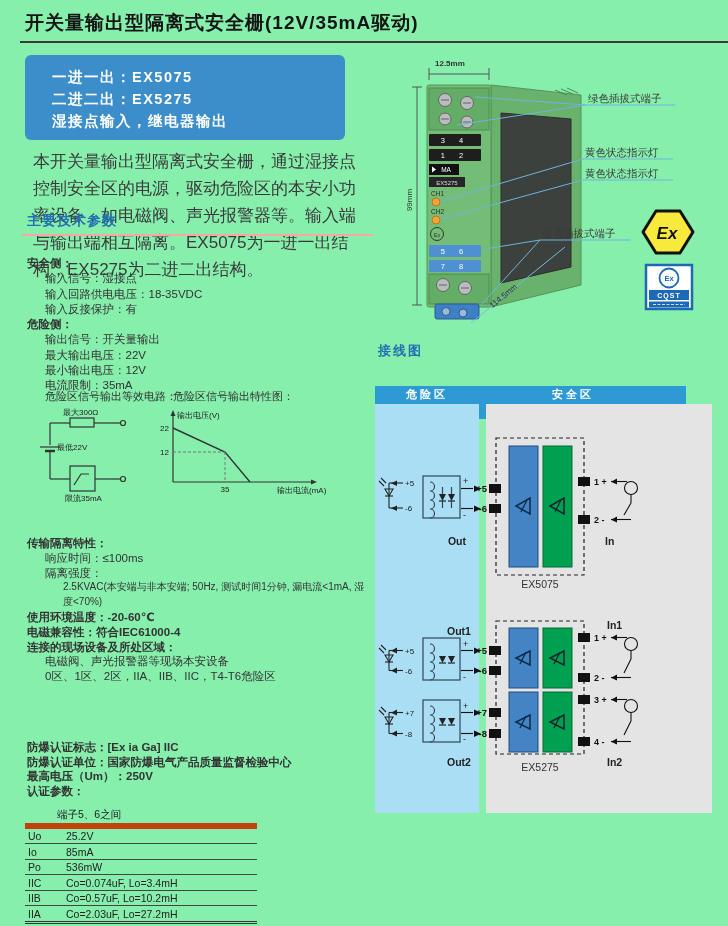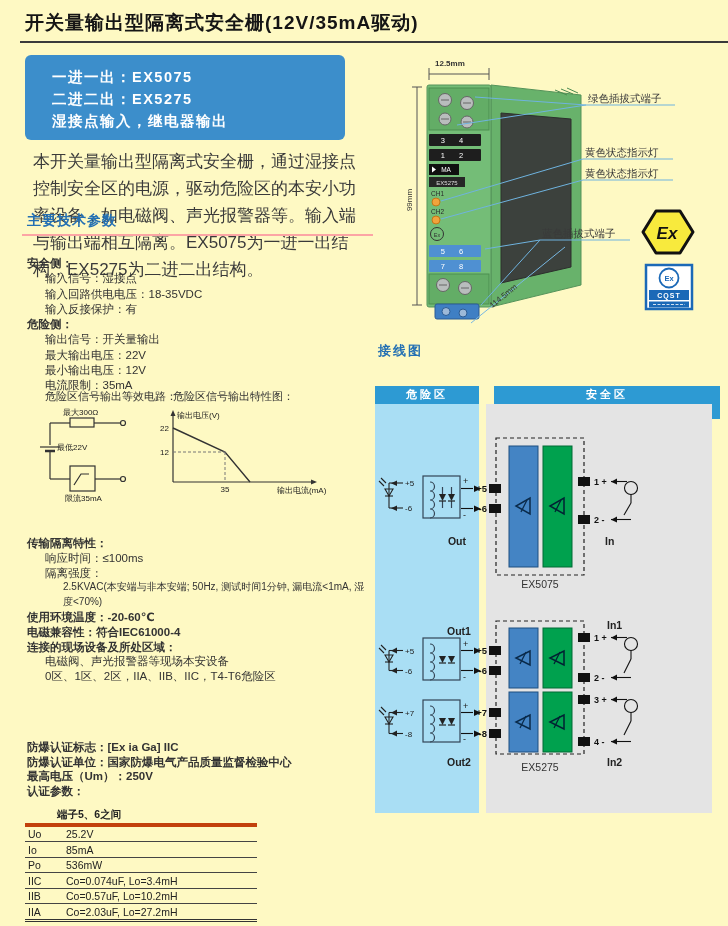--- a/index.html
+++ b/index.html
@@ -1,16 +1,16 @@
 <!DOCTYPE html>
 <html><head>
 <meta charset="utf-8">
 <style>
   html,body{margin:0;padding:0;background:#fff;}
-  .page{position:relative;width:728px;height:926px;background:#fef9c3;overflow:hidden;
+  .page{position:relative;width:728px;height:926px;background:#86efac;overflow:hidden;
         font-family:"Liberation Sans","DejaVu Sans",sans-serif;color:#333;}
   .abs{position:absolute;}
   .page-title{left:25px;top:10px;font-size:19px;font-weight:bold;color:#151515;letter-spacing:1px;white-space:nowrap;}
   .title-rule{left:20px;top:41px;width:708px;height:2px;background:#3a3a3a;}
   .intro-box{left:25px;top:55px;width:320px;height:85px;background:#3c8ecb;border-radius:6px;
              color:#fff;font-weight:bold;font-size:14.5px;line-height:22px;padding:11px 0 0 27px;
              box-sizing:border-box;letter-spacing:1.5px;}
   .intro-para{left:25px;top:140px;width:330px;font-size:17px;line-height:27px;color:#3a3a3a;margin:8px;}
   .sec-head{font-size:14px;font-weight:bold;color:#2470b3;border-bottom:2px solid #fca5a5;
             padding:0 0 4px 5px;letter-spacing:1px;}
@@ -18,28 +18,28 @@
   .sec-cert{left:22px;top:712px;width:346px;}
   .params{left:27px;top:256px;width:335px;font-size:11.5px;line-height:15.3px;}
   .grp{font-weight:bold;color:#333;}
   .itm{padding-left:18px;}
   .itm2{padding-left:36px;font-size:10px;}
   .diag-label{font-size:11px;color:#333;white-space:nowrap;}
   .iso{left:27px;top:536px;width:340px;font-size:11.5px;line-height:14.8px;}
   .cert-lines{left:27px;top:740px;width:340px;font-size:11.5px;line-height:14.6px;font-weight:bold;}
   .cert-table{left:25px;top:806px;width:232px;border-collapse:collapse;font-size:10.5px;color:#222;}
   .cert-table td{padding:1.5px 0 1px 0;border-bottom:1px solid #444;}
-  .cert-table .th td{padding-left:32px;border-bottom:4px solid #c2410c;font-weight:bold;}
+  .cert-table .th td{padding-left:32px;border-bottom:6px solid #c2410c;font-weight:normal;}
   .cert-table td.c1{width:38px;padding-left:3px;}
   .cert-table tr.last td{border-bottom:3px double #333;}
   .wiring-head{left:378px;top:342px;font-size:13px;font-weight:bold;color:#2470b3;letter-spacing:2px;}
   .zone-bar{top:386px;height:33px;background:#2d9ad3;color:#fff;font-size:11px;font-weight:bold;
             text-align:center;line-height:17px;letter-spacing:3px;}
   .bar-hazard{left:375px;width:104px;}
-  .bar-safe{left:494px;width:226px;}
+  .bar-safe{left:460px;width:226px;}
   .zone-panel{top:404px;height:409px;}
   .panel-hazard{left:375px;width:104px;background:#a9def4;}
   .panel-safe{left:486px;width:226px;background:#e4e4e4;}
   svg text{font-family:"Liberation Sans","DejaVu Sans",sans-serif;}
 </style>
 </head>
 <body>
 
 <div class="page">
 

